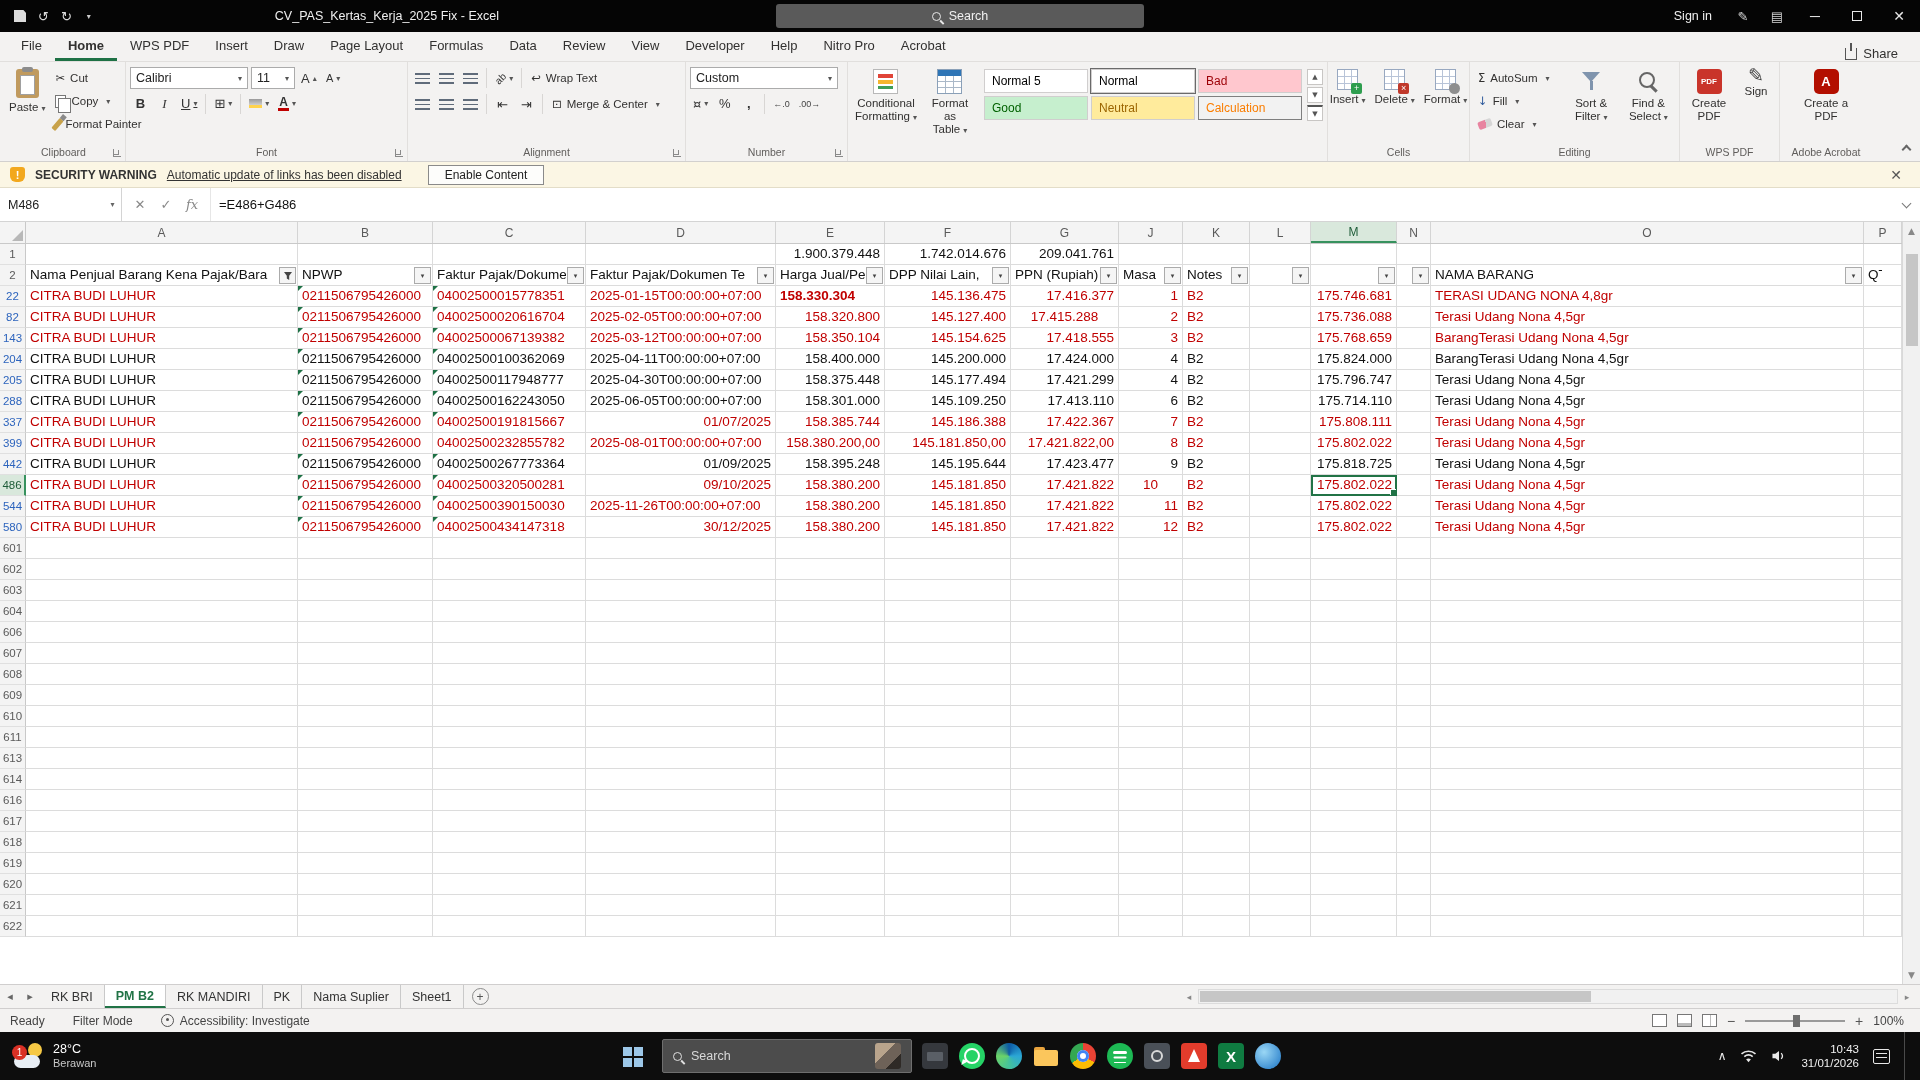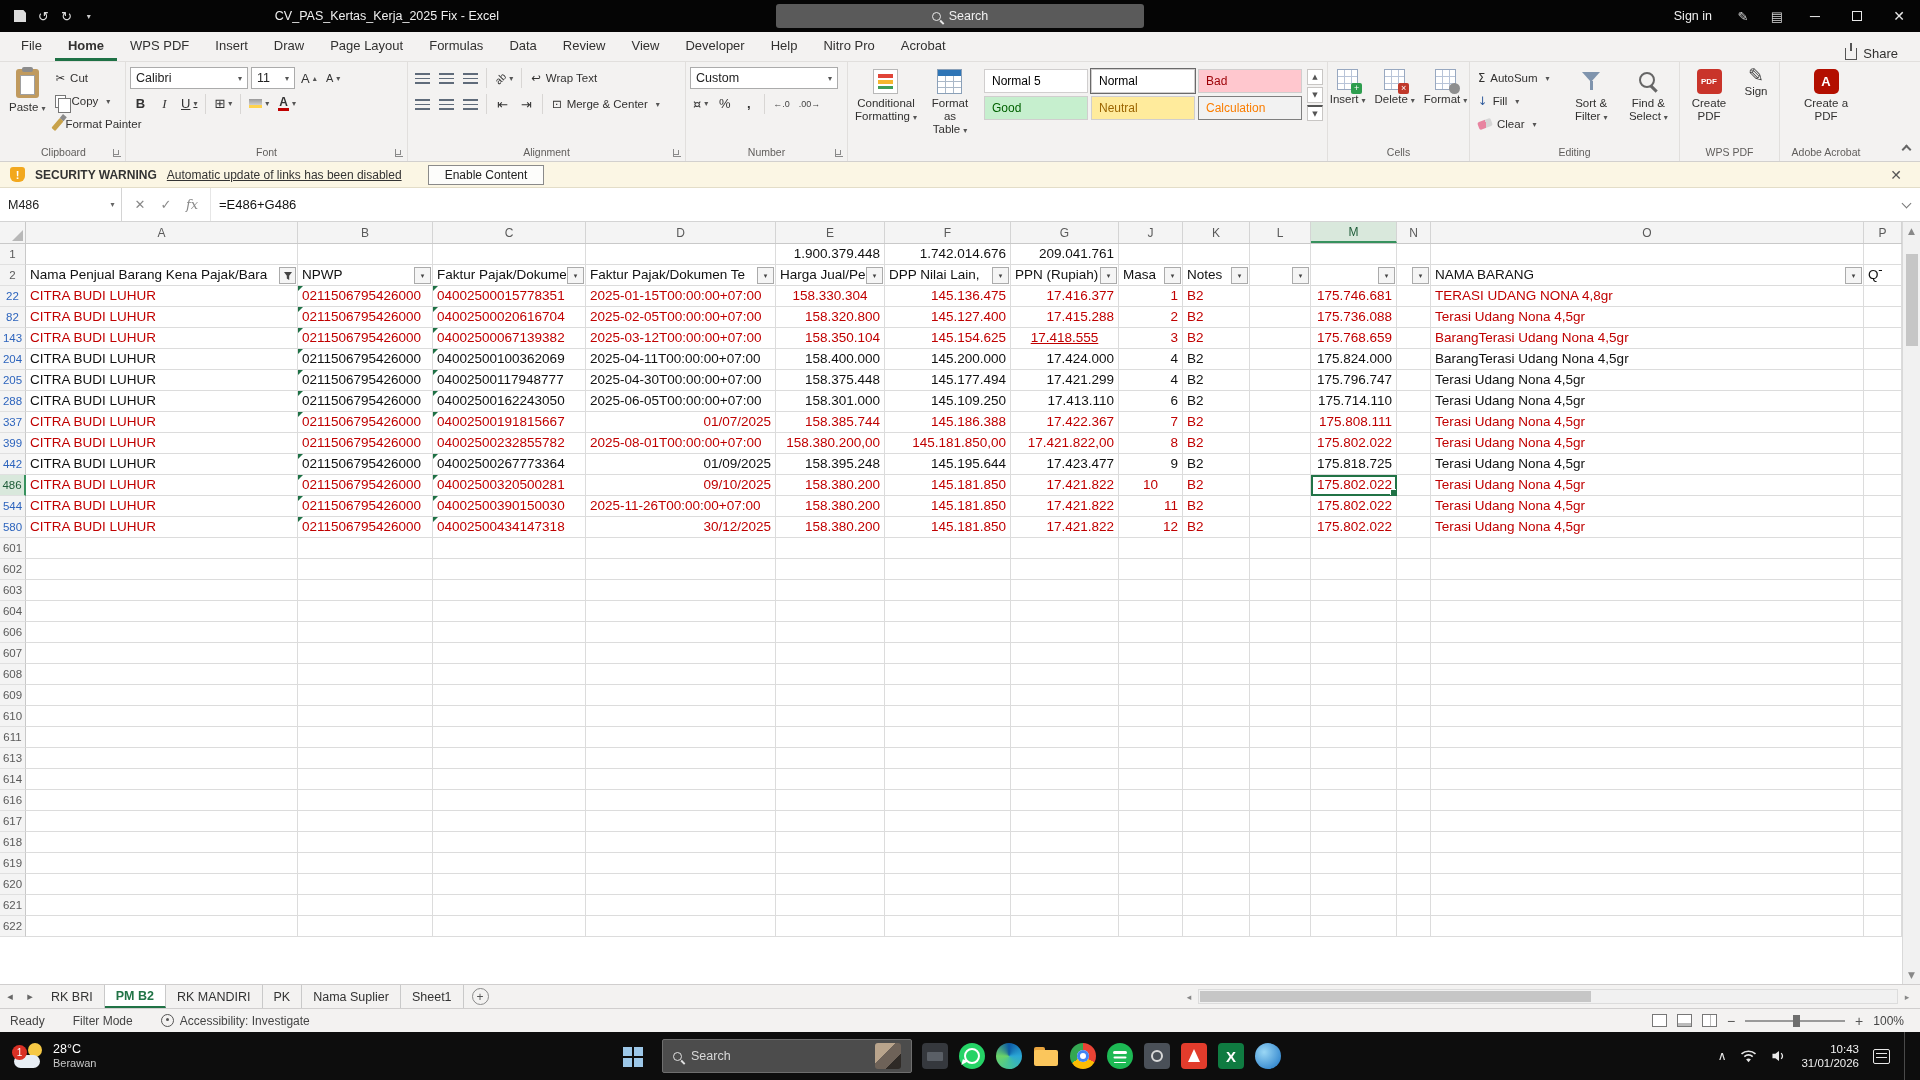--- a/index.html
+++ b/index.html
@@ -636,57 +636,57 @@
           <div class="gc hcell" style="width: 38px; text-align: left;">
             <span class="hlab">QTY</span>
           </div>
         </div>
         <div class="grow">
           <div class="rownum blue">22</div>
           <div class="gc red" style="width: 272px; text-align: left;">CITRA BUDI LUHUR</div>
           <div class="gc red tri" style="width: 135px; text-align: left;">0211506795426000</div>
           <div class="gc red tri" style="width: 153px; text-align: left;">04002500015778351</div>
           <div class="gc red" style="width: 190px; text-align: left;">2025-01-15T00:00:00+07:00</div>
-          <div class="gc red" style="width: 109px; text-align: center;">158.330.304</div>
+          <div class="gc red" style="width: 109px; text-align: left; font-weight: bold;">158.330.304</div>
           <div class="gc red" style="width: 126px; text-align: right;">145.136.475</div>
           <div class="gc red" style="width: 108px; text-align: right;">17.416.377</div>
           <div class="gc red" style="width: 64px; text-align: right;">1</div>
           <div class="gc red" style="width: 67px; text-align: left;">B2</div>
           <div class="gc red" style="width: 61px; text-align: left;"></div>
           <div class="gc red" style="width: 86px; text-align: right;">175.746.681</div>
           <div class="gc red" style="width: 34px; text-align: left;"></div>
           <div class="gc red" style="width: 433px; text-align: left;">TERASI UDANG NONA 4,8gr</div>
           <div class="gc red" style="width: 38px; text-align: left;"></div>
         </div>
         <div class="grow">
           <div class="rownum blue">82</div>
           <div class="gc red" style="width: 272px; text-align: left;">CITRA BUDI LUHUR</div>
           <div class="gc red tri" style="width: 135px; text-align: left;">0211506795426000</div>
           <div class="gc red tri" style="width: 153px; text-align: left;">04002500020616704</div>
           <div class="gc red" style="width: 190px; text-align: left;">2025-02-05T00:00:00+07:00</div>
           <div class="gc red" style="width: 109px; text-align: right;">158.320.800</div>
           <div class="gc red" style="width: 126px; text-align: right;">145.127.400</div>
-          <div class="gc red" style="width: 108px; text-align: right;">17.415.288</div>
+          <div class="gc red" style="width: 108px; text-align: center;">17.415.288</div>
           <div class="gc red" style="width: 64px; text-align: right;">2</div>
           <div class="gc red" style="width: 67px; text-align: left;">B2</div>
           <div class="gc red" style="width: 61px; text-align: left;"></div>
           <div class="gc red" style="width: 86px; text-align: right;">175.736.088</div>
           <div class="gc red" style="width: 34px; text-align: left;"></div>
           <div class="gc red" style="width: 433px; text-align: left;">Terasi Udang Nona 4,5gr</div>
           <div class="gc red" style="width: 38px; text-align: left;"></div>
         </div>
         <div class="grow">
           <div class="rownum blue">143</div>
           <div class="gc red" style="width: 272px; text-align: left;">CITRA BUDI LUHUR</div>
           <div class="gc red tri" style="width: 135px; text-align: left;">0211506795426000</div>
           <div class="gc red tri" style="width: 153px; text-align: left;">04002500067139382</div>
           <div class="gc red" style="width: 190px; text-align: left;">2025-03-12T00:00:00+07:00</div>
           <div class="gc red" style="width: 109px; text-align: right;">158.350.104</div>
           <div class="gc red" style="width: 126px; text-align: right;">145.154.625</div>
-          <div class="gc red" style="width: 108px; text-align: center; text-decoration: underline;">17.418.555</div>
+          <div class="gc red" style="width: 108px; text-align: right;">17.418.555</div>
           <div class="gc red" style="width: 64px; text-align: right;">3</div>
           <div class="gc red" style="width: 67px; text-align: left;">B2</div>
           <div class="gc red" style="width: 61px; text-align: left;"></div>
           <div class="gc red" style="width: 86px; text-align: right;">175.768.659</div>
           <div class="gc red" style="width: 34px; text-align: left;"></div>
           <div class="gc red" style="width: 433px; text-align: left;">BarangTerasi Udang Nona 4,5gr</div>
           <div class="gc red" style="width: 38px; text-align: left;"></div>
         </div>
         <div class="grow">
           <div class="rownum blue">204</div>

